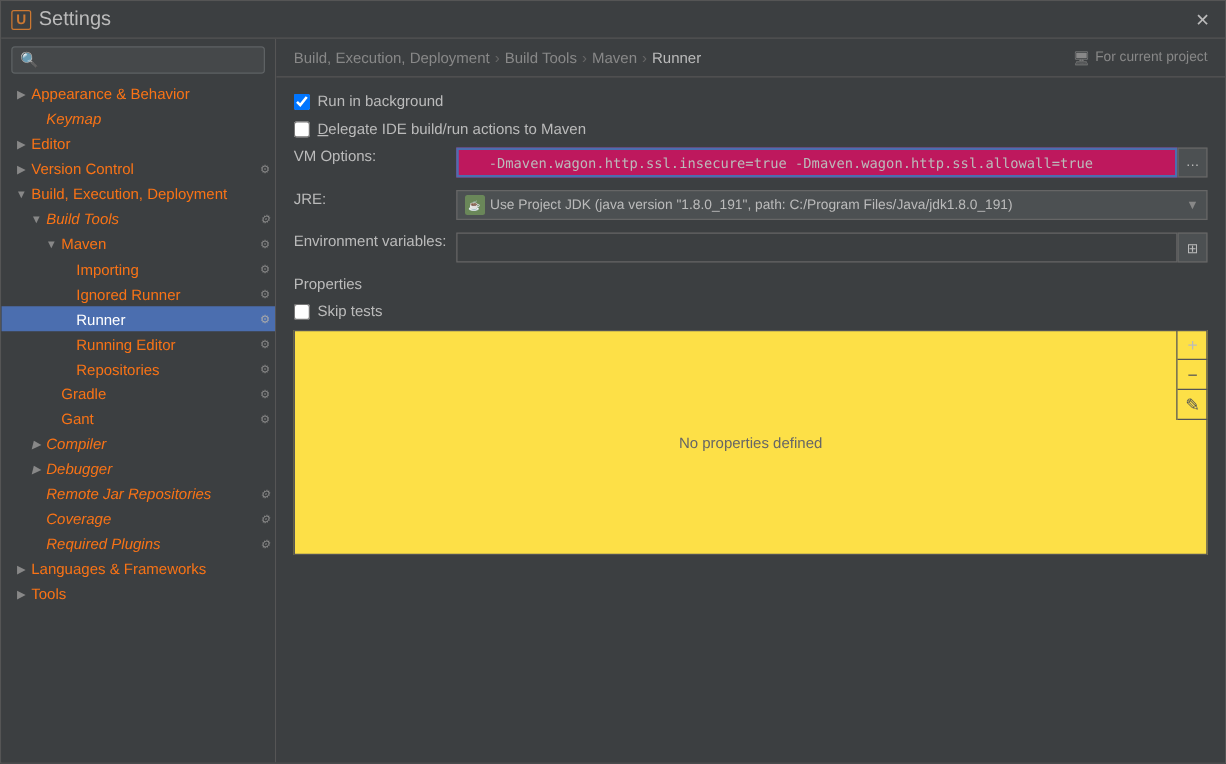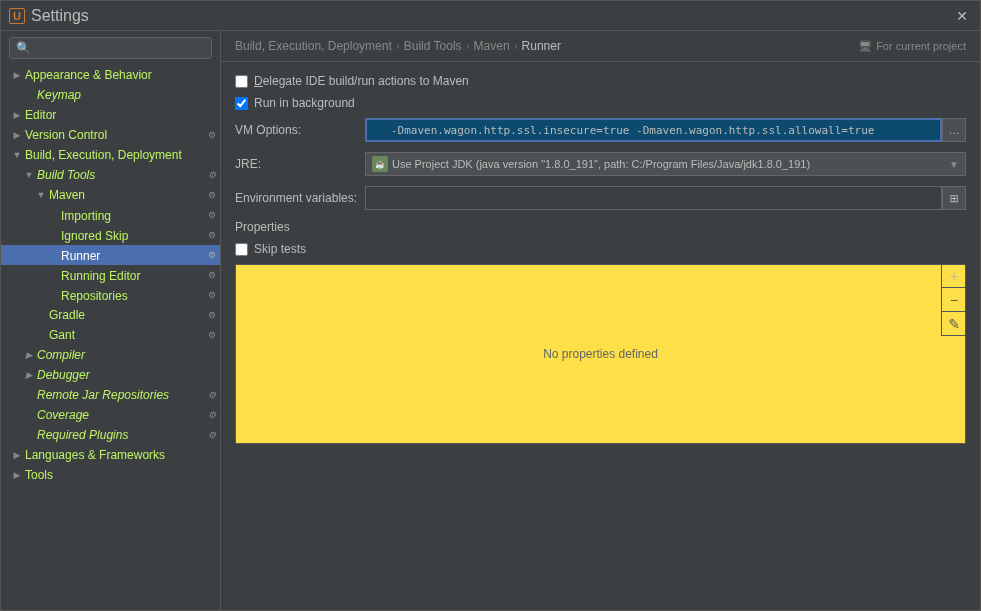--- a/index.html
+++ b/index.html
@@ -110,21 +110,21 @@
       display: inline-flex;
       align-items: center;
       justify-content: center;
       font-size: 9px;
       color: #888;
       flex-shrink: 0;
     }
     .tree-label {
       flex: 1;
       font-size: 12px;
-      color: #bef264;
+      color: #f97316;
       overflow: hidden;
     }
     .tree-icon-right {
       width: 16px;
       height: 16px;
       display: inline-flex;
       align-items: center;
       justify-content: center;
       font-size: 9px;
       color: #888;
@@ -183,21 +183,21 @@
       cursor: pointer;
     }
     .checkbox-label {
       font-size: 12px;
       color: #bbbbbb;
     }
     .underline { text-decoration: underline; }
 
     .form-row {
       display: flex;
-      align-items: center;
+      align-items: flex-start;
       margin-bottom: 10px;
     }
     .form-label {
       width: 130px;
       font-size: 12px;
       color: #bbbbbb;
       flex-shrink: 0;
     }
     .form-control-wrap {
       flex: 1;
@@ -209,21 +209,21 @@
       flex: 1;
       background: #1d3a6e;
       border: 1px solid #4b6eaf;
       color: #bbbbbb;
       font-size: 12px;
       padding: 3px 6px;
       outline: none;
       height: 24px;
     }
     .text-input.vm-options {
-      background: #0c4a6e;
+      background: #be185d;
       border: 2px solid #4b6eaf;
       color: #bbbbbb;
       padding-left: 24px;
     }
     .input-btn {
       width: 24px;
       height: 24px;
       background: #4c5052;
       border: 1px solid #666;
       display: flex;
@@ -377,21 +377,21 @@
         <span class="tree-label">Maven</span>
         <span class="tree-icon-right">⚙</span>
       </div>
       <div class="tree-item indent-4">
         <span class="tree-arrow"></span>
         <span class="tree-label">Importing</span>
         <span class="tree-icon-right">⚙</span>
       </div>
       <div class="tree-item indent-4">
         <span class="tree-arrow"></span>
-        <span class="tree-label">Ignored Skip</span>
+        <span class="tree-label">Ignored Runner</span>
         <span class="tree-icon-right">⚙</span>
       </div>
       <div class="tree-item indent-4 active">
         <span class="tree-arrow"></span>
         <span class="tree-label">Runner</span>
         <span class="tree-icon-right" style="color:#aaa;">⚙</span>
       </div>
       <div class="tree-item indent-4">
         <span class="tree-arrow"></span>
         <span class="tree-label">Running Editor</span>
@@ -457,30 +457,30 @@
         <span class="breadcrumb-active">Runner</span>
         <div class="breadcrumb-right">
           <span style="font-size:11px;">🖥</span>
           <span>For current project</span>
         </div>
       </div>
 
       <div class="settings-body">
 
         <div class="checkbox-row">
+          <input type="checkbox" checked="" style="">
+          <span class="checkbox-label">
+            Run in background
+          </span>
+        </div>
+
+        <div class="checkbox-row">
           <input type="checkbox" style="">
           <span class="checkbox-label">
             <span class="underline">D</span>elegate IDE build/run actions to Maven
-          </span>
-        </div>
-
-        <div class="checkbox-row">
-          <input type="checkbox" checked="" style="">
-          <span class="checkbox-label">
-            Run in background
           </span>
         </div>
 
         <div class="form-row">
           <span class="form-label">VM Options:</span>
           <div class="form-control-wrap">
             <input type="text" class="text-input vm-options" style="flex: 1 1 0%; font-size: 11px; font-family: monospace;" value="-Dmaven.wagon.http.ssl.insecure=true -Dmaven.wagon.http.ssl.allowall=true">
             <div class="input-btn" title="Expand">…</div>
           </div>
         </div>

